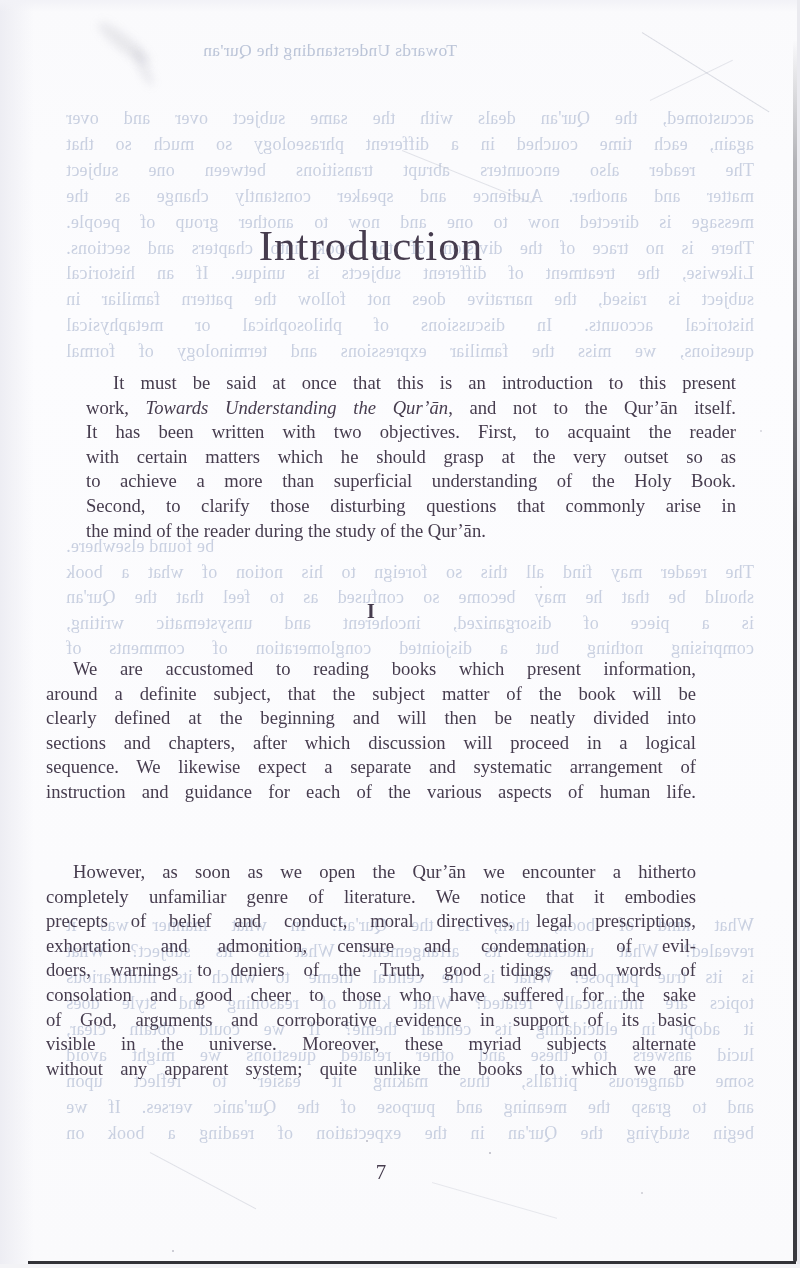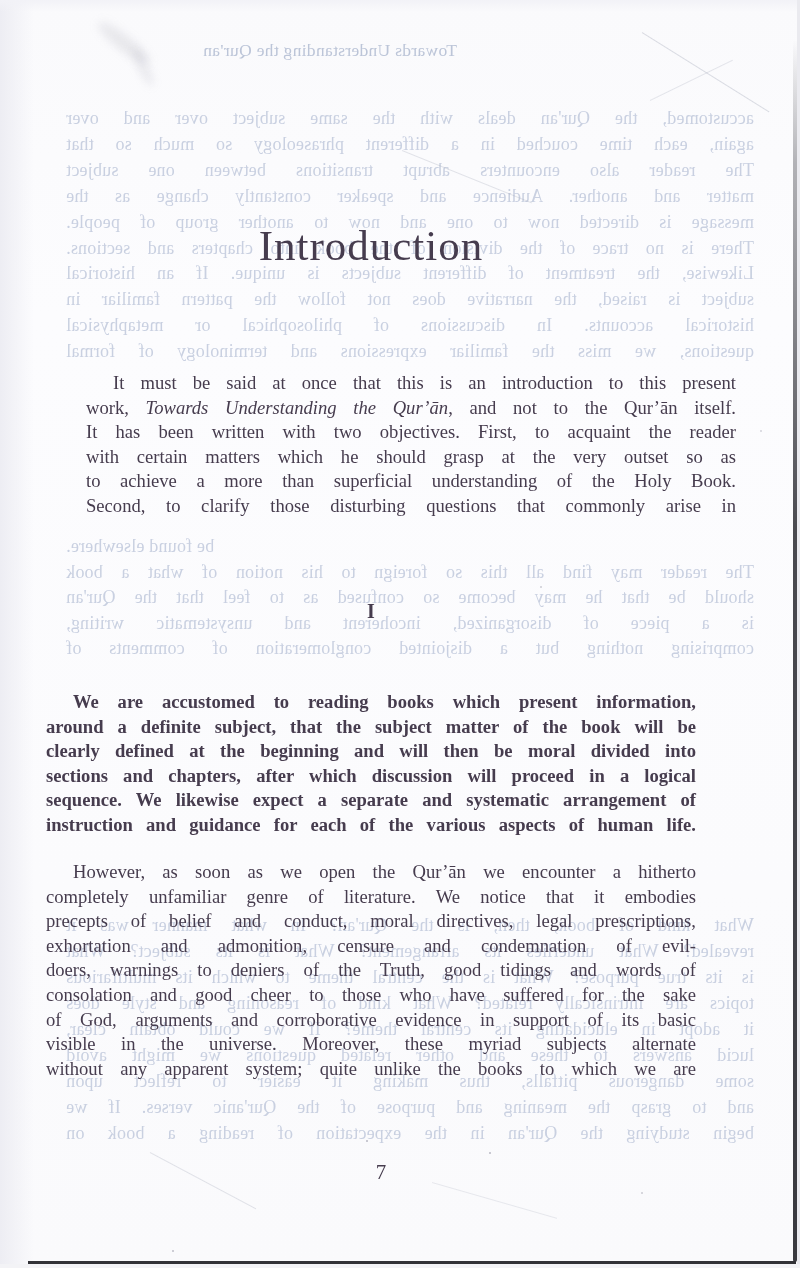--- a/index.html
+++ b/index.html
@@ -40,21 +40,21 @@
   .bleed-group .bleed-line{transform:scaleX(-1);text-align:justify;text-align-last:justify;letter-spacing:.2px;}
   .bleed-group .bleed-line.short{text-align:right;text-align-last:right;}
   .bg-top{top:106px;}   .bg-top .bleed-line{line-height:25.9px;}
   .bg-mid{top:534px;}   .bg-mid .bleed-line{line-height:25.5px;}
   .bg-bottom{top:913px;}.bg-bottom .bleed-line{line-height:25.95px;}
   
   .title{position:absolute;left:46px;top:216px;width:650px;margin:0;z-index:2;
     font-weight:400;font-size:43px;line-height:60px;text-align:center;
     color:var(--ink,#463c4e);letter-spacing:1px;}
   .para{position:absolute;left:46px;width:650px;z-index:2;color:var(--ink,#463c4e);font-size:18.6px;}
-  .p1{top:371px;margin-left:40px;} .p2{top:690px;font-weight:bold;} .p3{top:860px;}
+  .p1{top:371px;margin-left:40px;} .p2{top:657px;} .p3{top:860px;}
   .line{line-height:24.6px;text-align:justify;text-align-last:justify;}
   .line.indent{text-indent:27px;}
   .line.lastfree{text-align-last:left;}
   .line em{font-style:italic;}
   .marker{position:absolute;left:46px;top:600px;width:650px;z-index:2;text-align:center;
     font-size:20px;font-weight:bold;color:var(--ink,#463c4e);}
   .pagenum{position:absolute;left:56px;top:1160px;width:650px;z-index:2;text-align:center;
     font-size:21px;color:var(--ink,#463c4e);}
 </style>
 </head>
@@ -95,26 +95,27 @@
     </div>
 
   <h1 class="title">Introduction</h1>
   <div class="para p1">
       <div class="line indent">It must be said at once that this is an introduction to this present</div>
       <div class="line">work, <em>Towards Understanding the Qur’ān</em>, and not to the Qur’ān itself.</div>
       <div class="line">It has been written with two objectives. First, to acquaint the reader</div>
       <div class="line">with certain matters which he should grasp at the very outset so as</div>
       <div class="line">to achieve a more than superficial understanding of the Holy Book.</div>
       <div class="line">Second, to clarify those disturbing questions that commonly arise in</div>
+      <div class="line lastfree">the mind of the reader during the study of the Qur’ān.</div>
     </div>
   <div class="marker">I</div>
   <div class="para p2">
       <div class="line indent">We are accustomed to reading books which present information,</div>
       <div class="line">around a definite subject, that the subject matter of the book will be</div>
-      <div class="line">clearly defined at the beginning and will then be moral divided into</div>
+      <div class="line">clearly defined at the beginning and will then be neatly divided into</div>
       <div class="line">sections and chapters, after which discussion will proceed in a logical</div>
       <div class="line">sequence. We likewise expect a separate and systematic arrangement of</div>
       <div class="line">instruction and guidance for each of the various aspects of human life.</div>
     </div>
   <div class="para p3">
       <div class="line indent">However, as soon as we open the Qur’ān we encounter a hitherto</div>
       <div class="line">completely unfamiliar genre of literature. We notice that it embodies</div>
       <div class="line">precepts of belief and conduct, moral directives, legal prescriptions,</div>
       <div class="line">exhortation and admonition, censure and condemnation of evil-</div>
       <div class="line">doers, warnings to deniers of the Truth, good tidings and words of</div>

